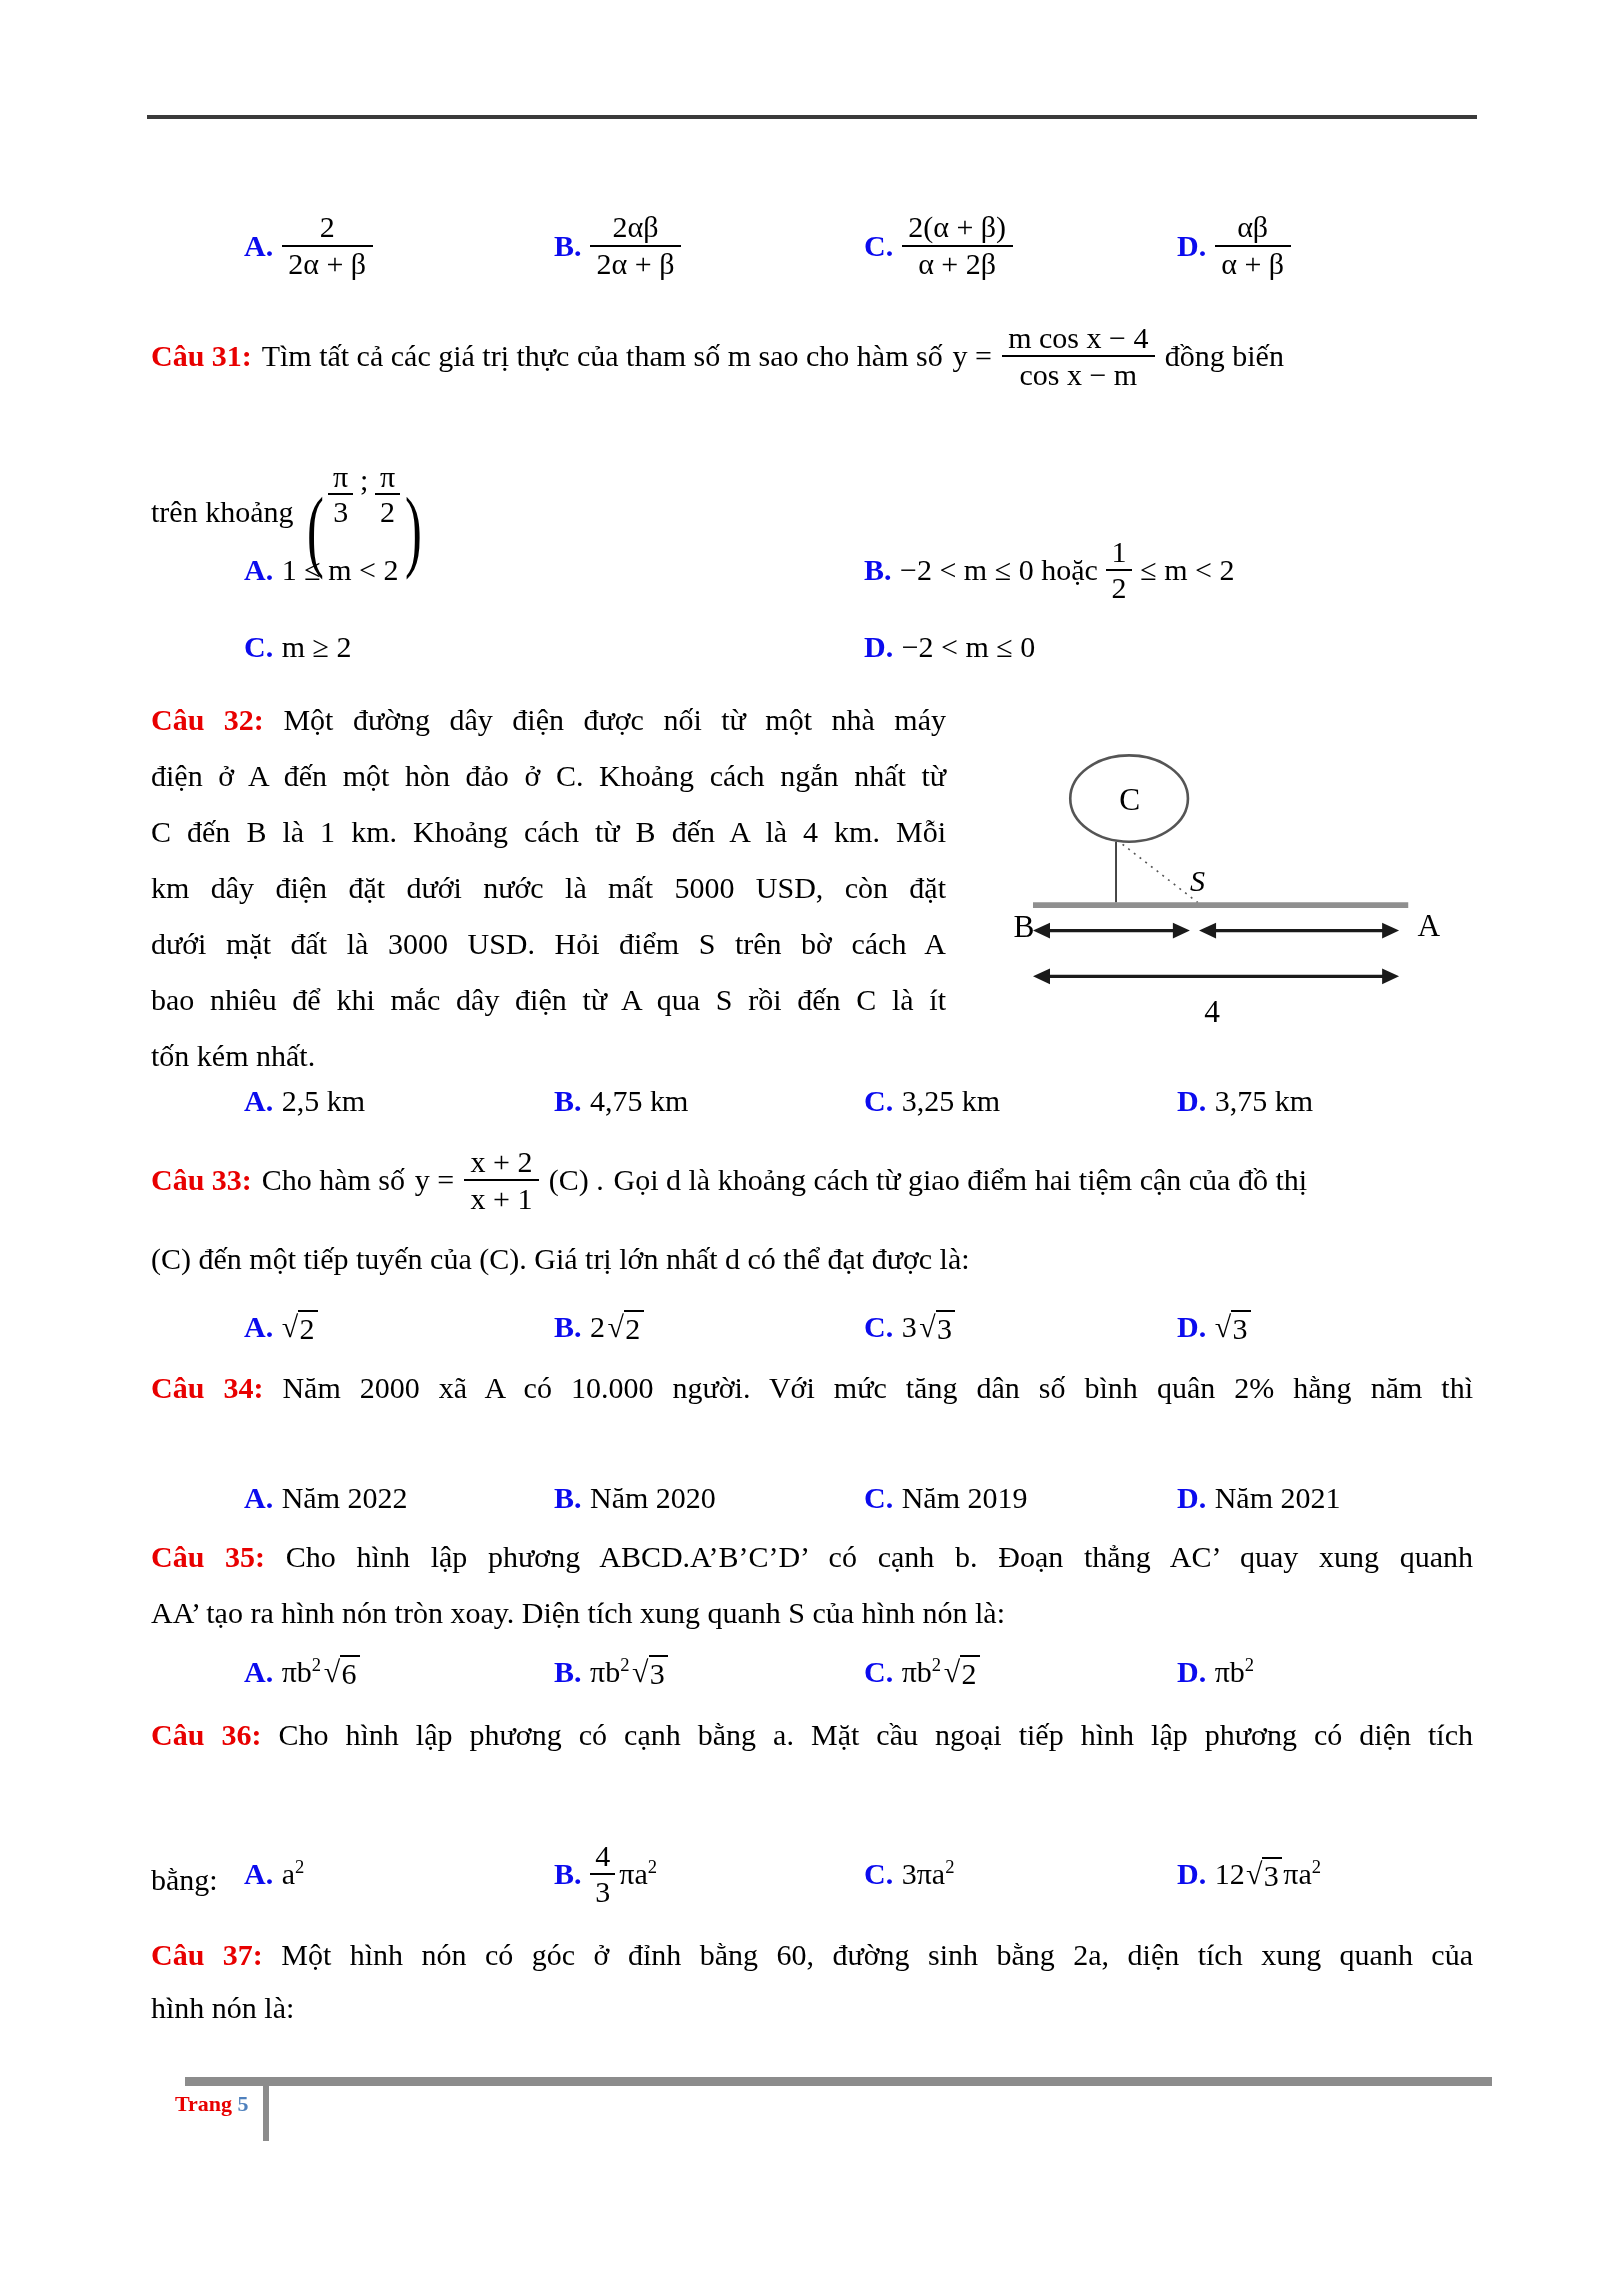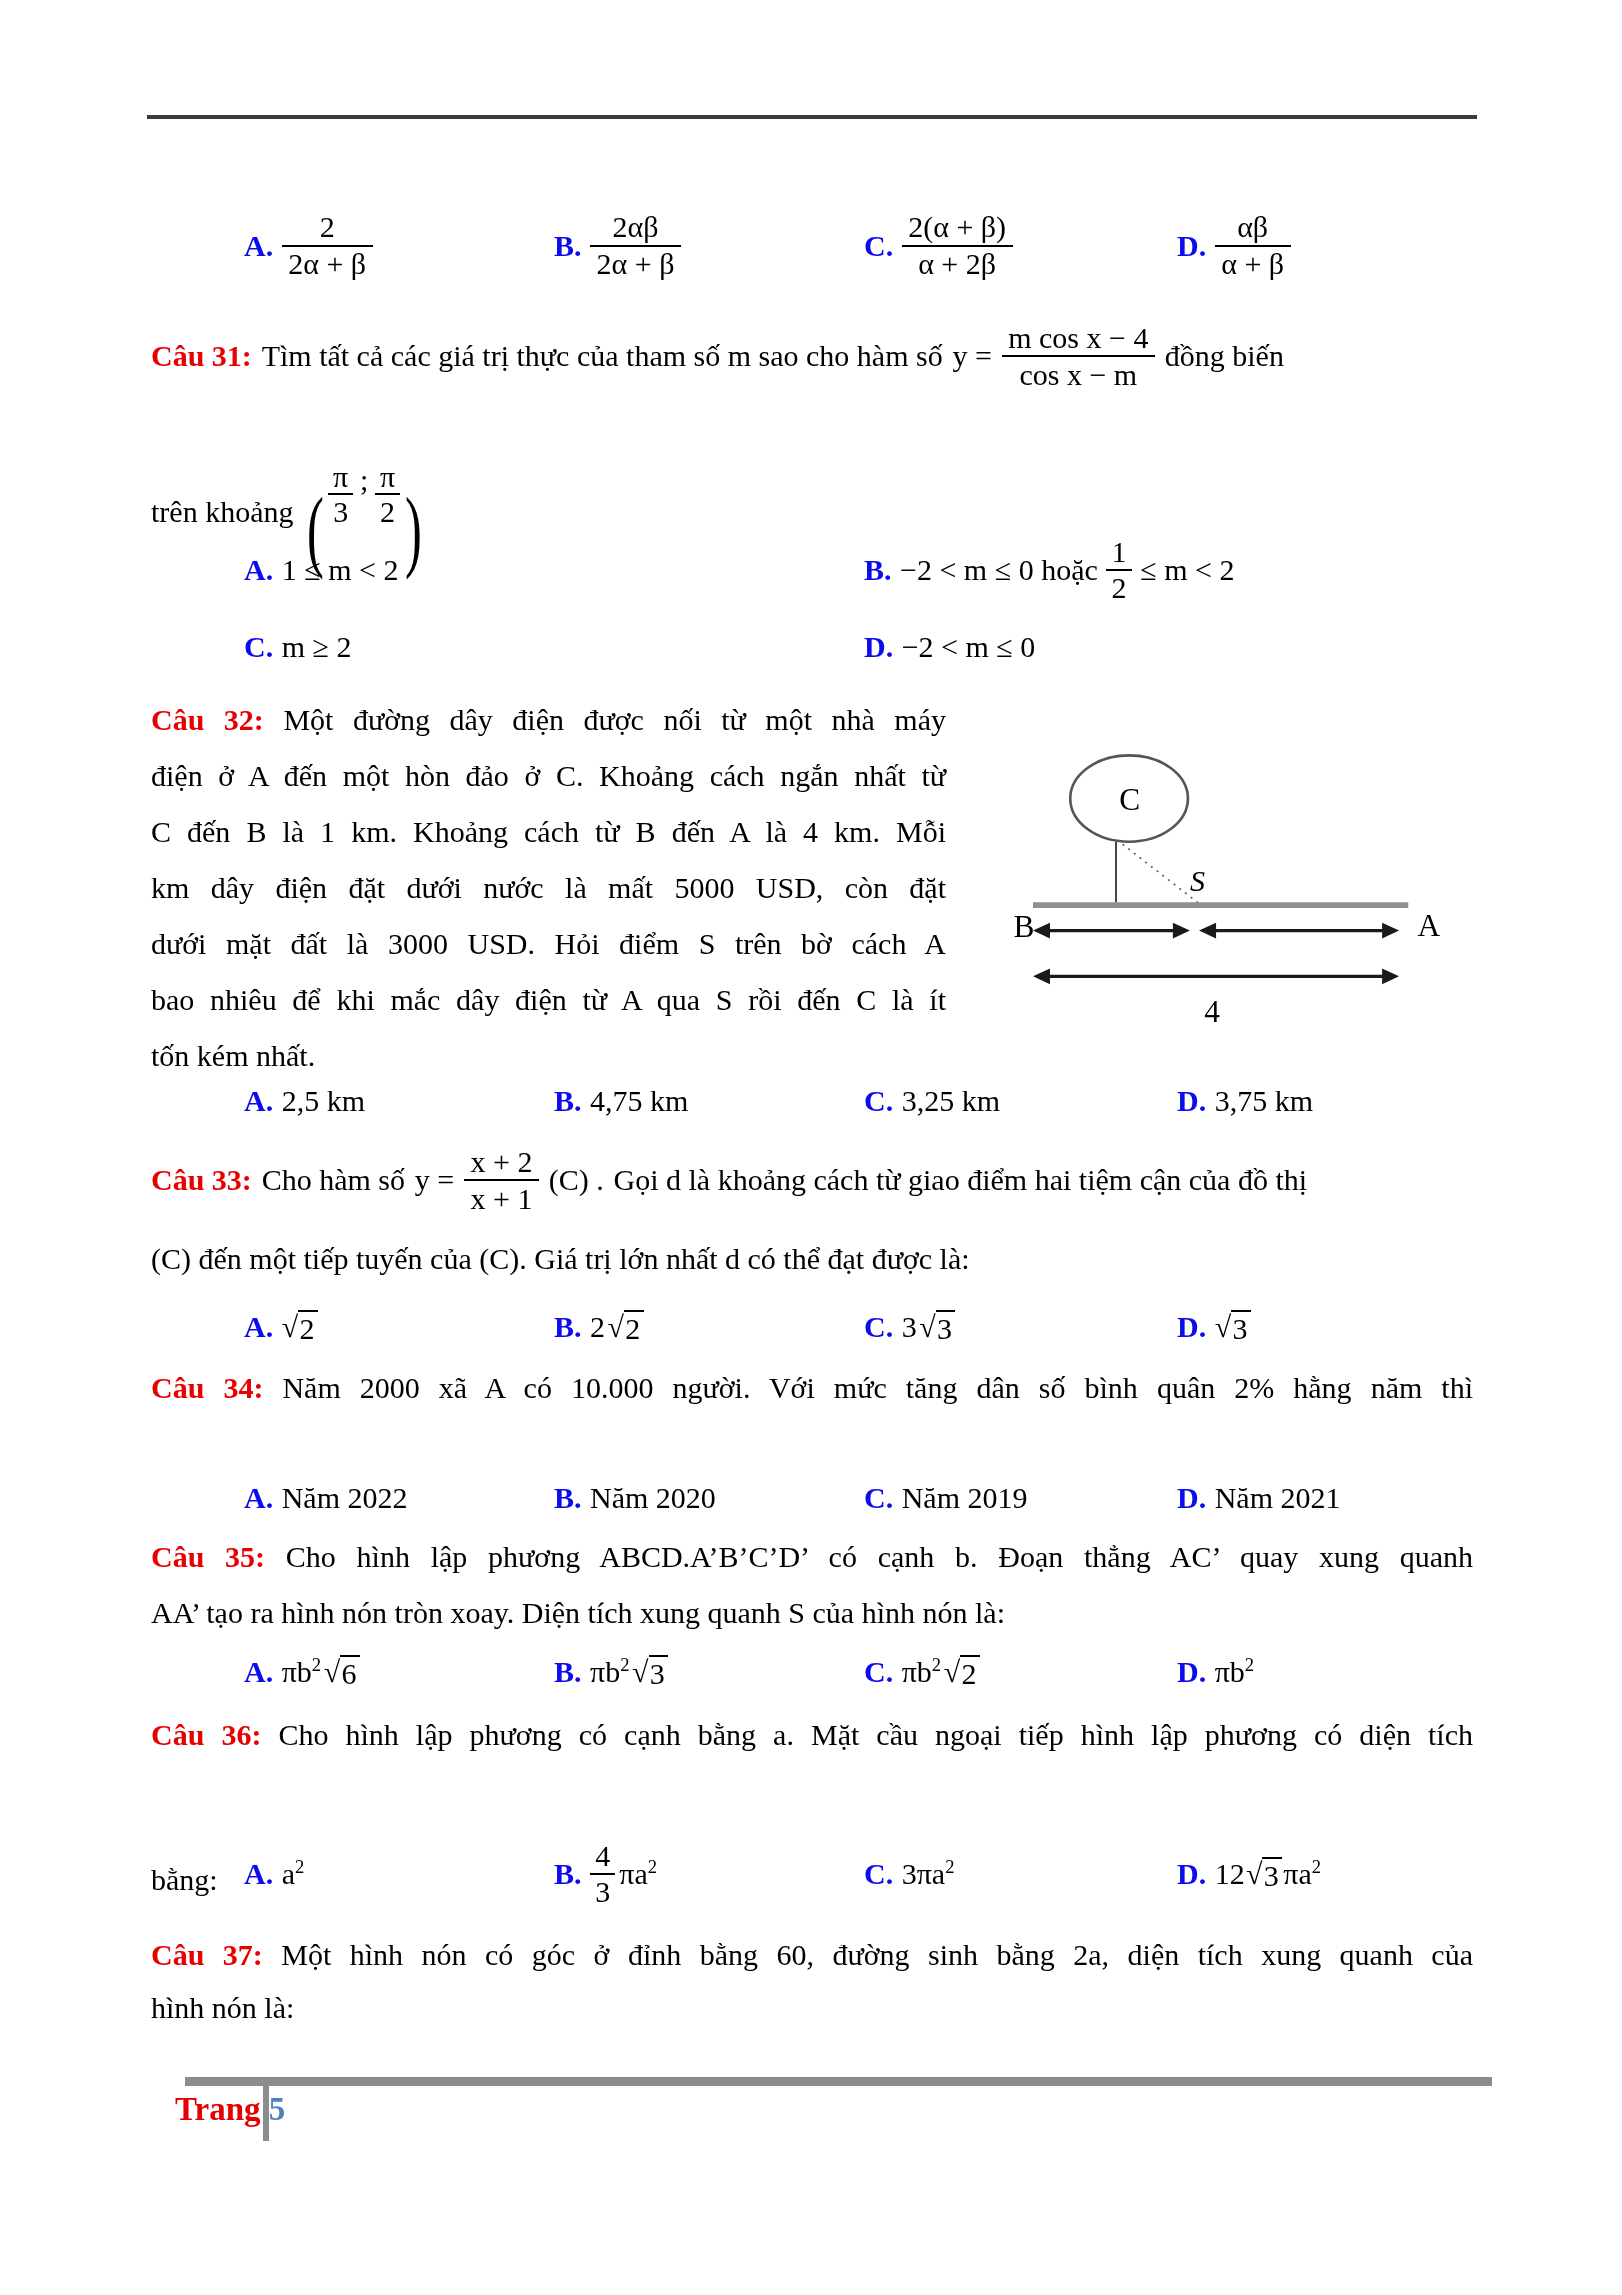--- a/index.html
+++ b/index.html
@@ -37,21 +37,21 @@
   sup{font-size:0.62em;}
   .bigp{font-size:92px;line-height:0;display:inline-block;transform:scaleX(.55);margin:0 -9.2px;font-weight:400;}
   
   .q32block{position:absolute;left:151px;top:692px;width:795px;}
   .q32block .pline{line-height:56px;text-align:justify;text-align-last:justify;}
   .q32block .pline.last{text-align:left;text-align-last:auto;}
   .figure{position:absolute;left:982px;top:707px;width:523px;height:340px;}
   
   .footbar{position:absolute;top:2077px;left:185px;width:1307px;height:8.5px;background:var(--bar,#8c8c8c);}
   .footvbar{position:absolute;top:2085px;left:263px;width:5.9px;height:56px;background:var(--bar,#8c8c8c);}
-  .foottext{position:absolute;top:2091px;left:175px;font-weight:bold;font-size:33px;white-space:nowrap;}
+  .foottext{position:absolute;top:2091px;left:175px;font-weight:bold;font-size:22px;white-space:nowrap;}
   .foottext .tr{color:var(--accent-red,#e80000);}
   .foottext .pg{color:var(--page-num-blue,#4f81bd);}
 </style>
 </head>
 <body>
 
 <div class="page">
 
   <div class="rule-top"></div>
 

